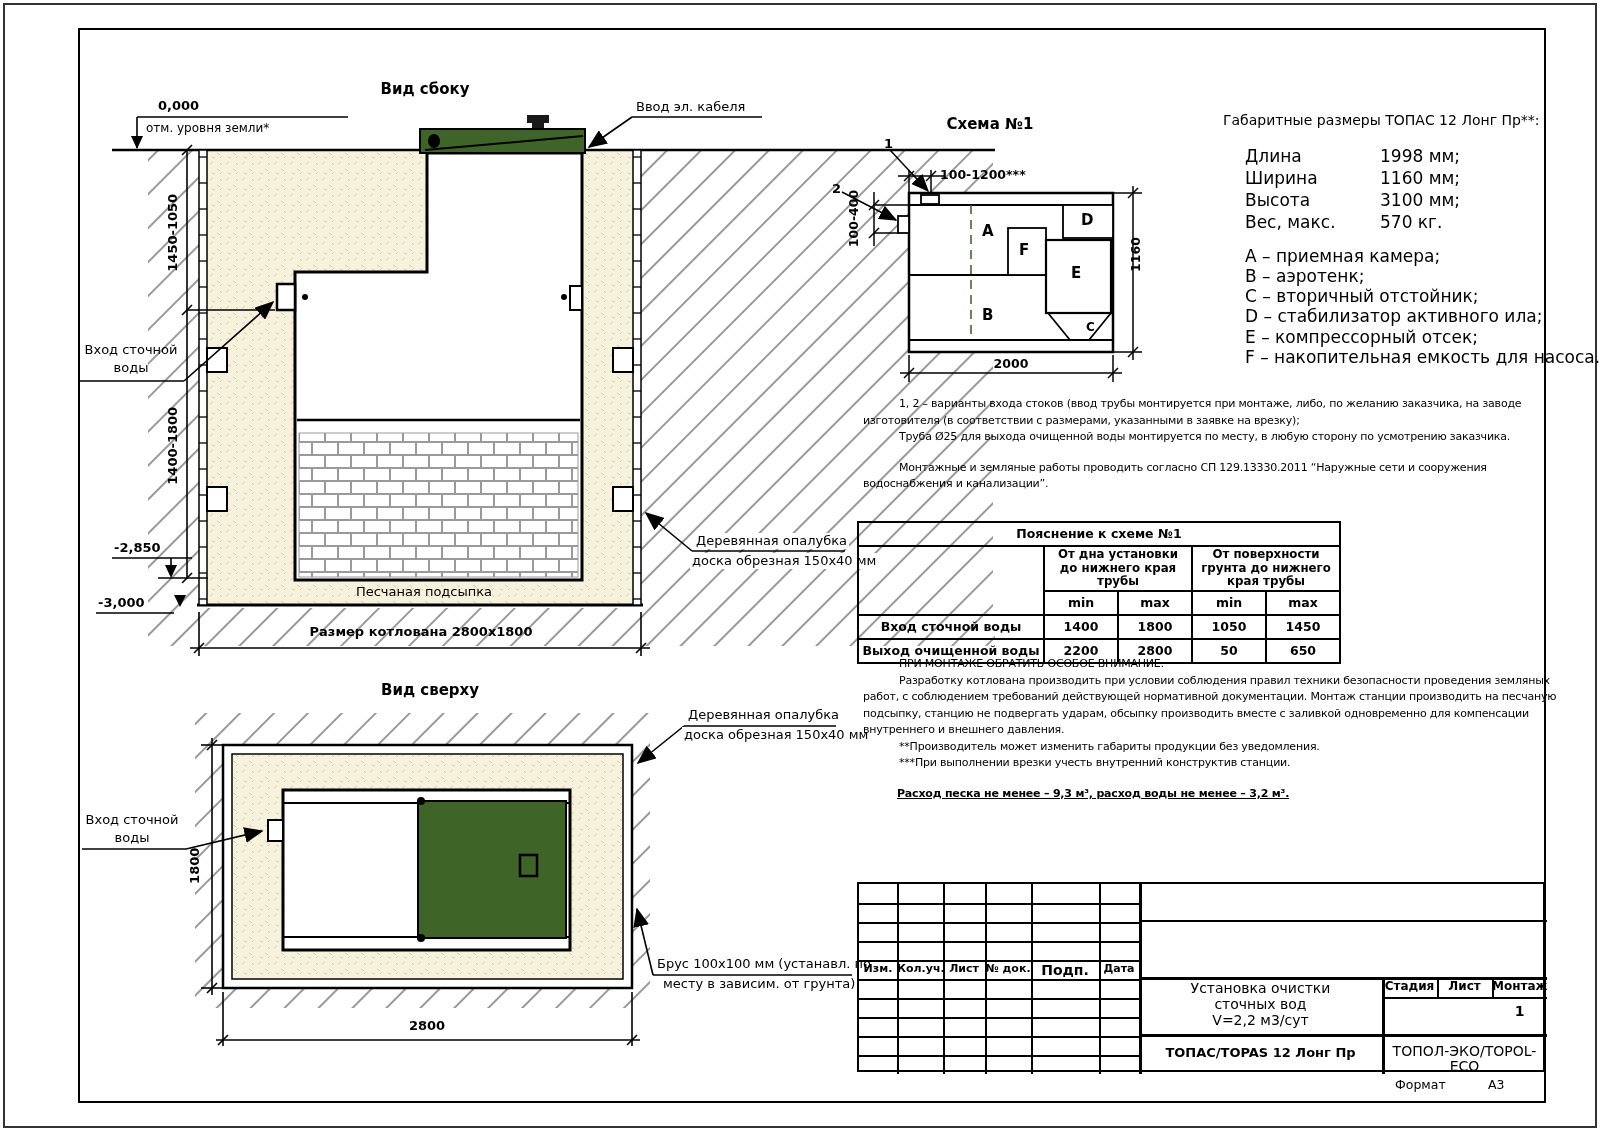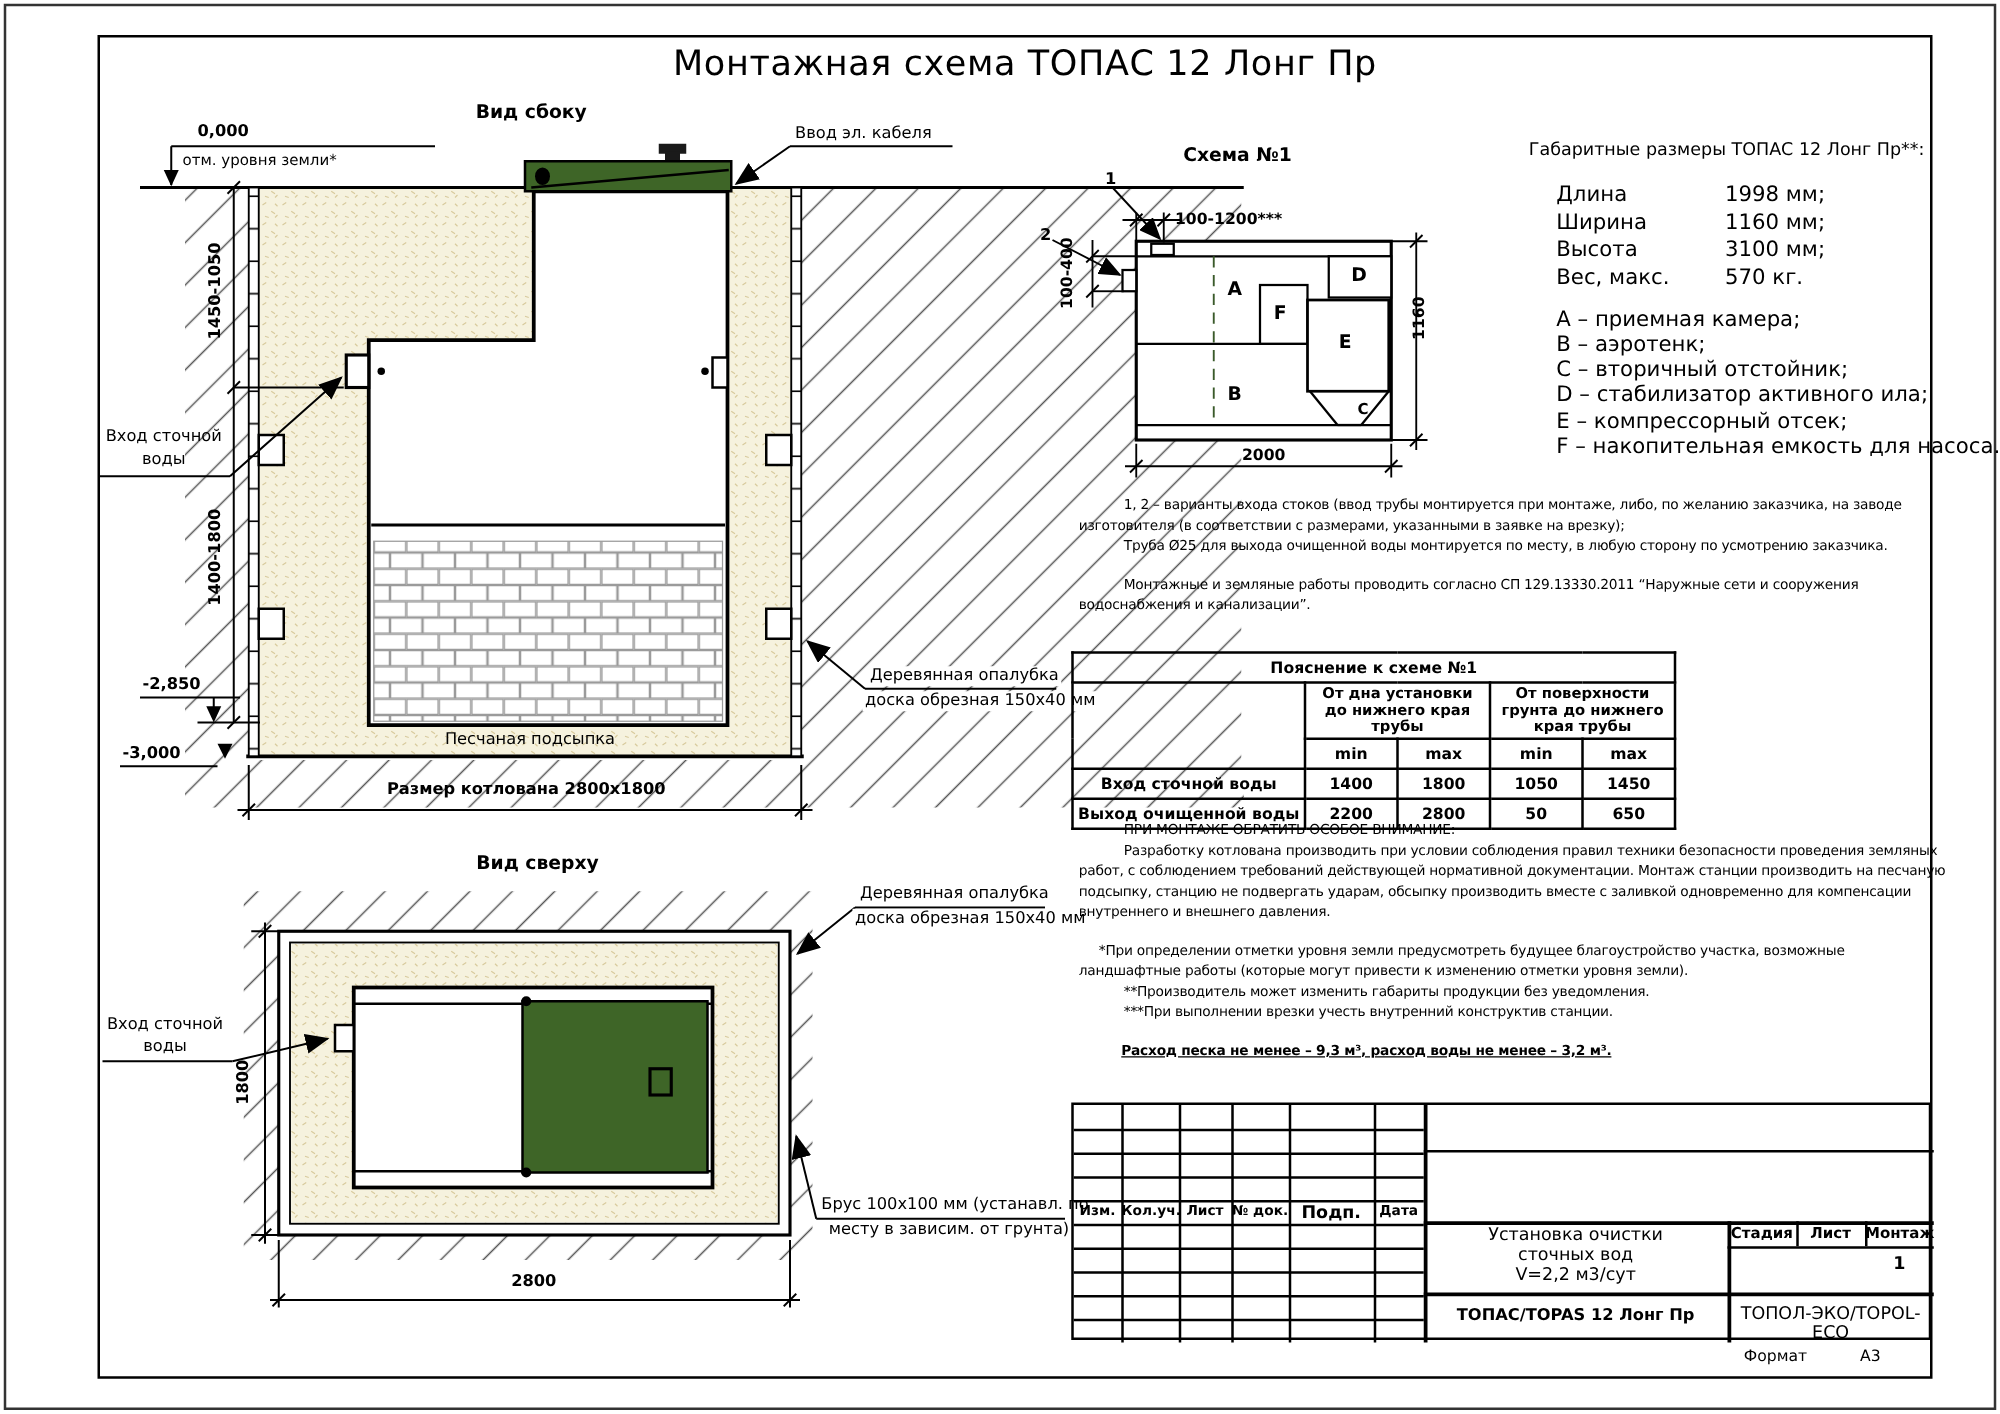--- a/index.html
+++ b/index.html
@@ -196,21 +196,20 @@
       <line x1="900" y1="373" x2="1122" y2="373"></line>
       <line x1="904" y1="378" x2="914" y2="368"></line>
       <line x1="1108" y1="378" x2="1118" y2="368"></line>
     </g>
     <g stroke="#000" stroke-width="1.5" fill="none">
       <line x1="890" y1="150" x2="928" y2="191" marker-end="url(#arr)"></line>
       <line x1="842" y1="192" x2="896" y2="220" marker-end="url(#arr)"></line>
     </g>
   </svg>
 
-  <div class="title-main">Монтажная схема ТОПАС 12 Лонг Пр</div>
 
   <div class="lbl b f15 c" style="left:330px;top:80px;width:190px">Вид сбоку</div>
   <div class="lbl b" style="left:158px;top:98px">0,000</div>
   <div class="lbl f12" style="left:146px;top:121px">отм. уровня земли*</div>
   <div class="lbl" style="left:636px;top:99px">Ввод эл. кабеля</div>
   <div class="lbl b c rot" style="left:130px;top:225px;width:86px">1450-1050</div>
   <div class="lbl b c rot" style="left:130px;top:438px;width:86px">1400-1800</div>
   <div class="lbl b" style="left:114px;top:540px">-2,850</div>
   <div class="lbl b" style="left:98px;top:595px">-3,000</div>
   <div class="lbl c" style="left:80px;top:342px;width:102px">Вход сточной</div>
@@ -302,21 +301,20 @@
       <td>2800</td>
       <td>50</td>
       <td>650</td>
     </tr>
   </tbody>
     </table>
 
   <div class="textcol" style="left:863px;top:656px;width:694px">
     <p>ПРИ МОНТАЖЕ ОБРАТИТЬ ОСОБОЕ ВНИМАНИЕ:</p>
     <p>Разработку котлована производить при условии соблюдения правил техники безопасности проведения земляных работ, с соблюдением требований действующей нормативной документации. Монтаж станции производить на песчаную подсыпку, станцию не подвергать ударам, обсыпку производить вместе с заливкой одновременно для компенсации внутреннего и внешнего давления.</p>
-    <p class="gap small-ind">*При определении отметки уровня земли предусмотреть будущее благоустройство участка, возможные ландшафтные работы (которые могут привести к изменению отметки уровня земли).</p>
     <p>**Производитель может изменить габариты продукции без уведомления.</p>
     <p>***При выполнении врезки учесть внутренний конструктив станции.</p>
     <p class="gap uline">Расход песка не менее – 9,3 м³, расход воды не менее – 3,2 м³.</p>
   </div>
 
   <div class="tb">
     <div class="vl" style="left:38px;top:0;height:190px"></div>
     <div class="vl" style="left:84px;top:0;height:190px"></div>
     <div class="vl" style="left:126px;top:0;height:190px"></div>
     <div class="vl" style="left:172px;top:0;height:190px"></div>

